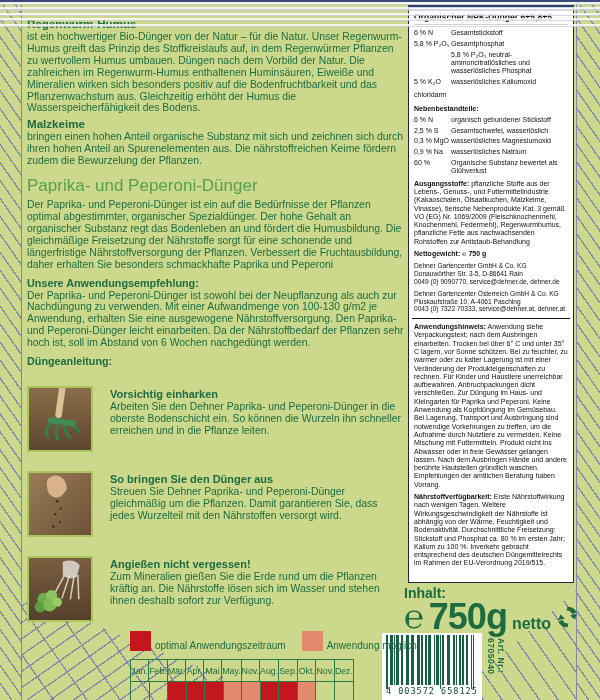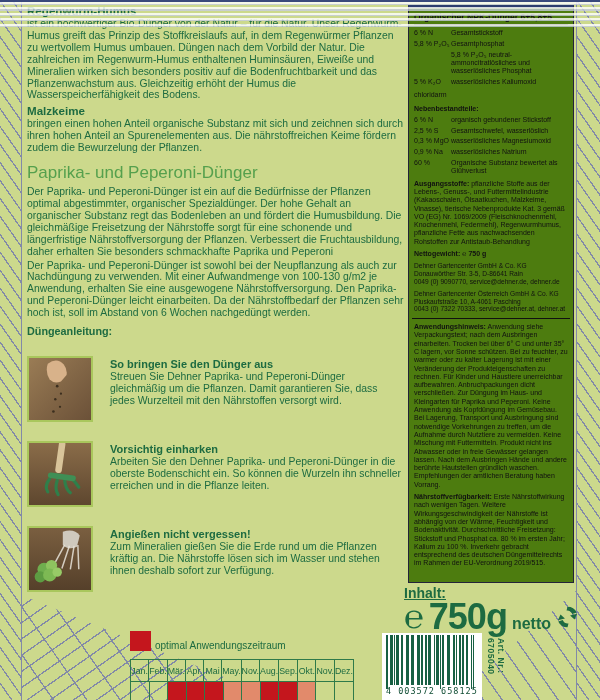--- a/index.html
+++ b/index.html
@@ -16,51 +16,51 @@
     background-image:repeating-linear-gradient(-35deg, transparent 0 12px, #8289a8 12px 13.3px),
                      repeating-linear-gradient(55deg, transparent 0 26px, #8289a8 26px 27.3px);}
   .hatch-br{right:23px;top:590px;width:130px;height:110px;
     clip-path:polygon(100% 0,100% 100%,0 100%);
     background-image:repeating-linear-gradient(55deg, transparent 0 14px, #8289a8 14px 15.3px);}
   .topline{position:absolute;left:0;top:0;width:600px;height:2px;background:#39497c;z-index:6;}
   .topstripes{position:absolute;left:0;top:2px;width:600px;height:25px;z-index:5;pointer-events:none;opacity:.85;
     background:repeating-linear-gradient(180deg,
       rgba(255,255,255,.95) 0 2px, rgba(199,205,227,.9) 2px 3.2px, rgba(255,255,255,0) 3.2px 5.4px);}
   
-  .leftcol{position:absolute;left:27px;top:1px;width:378px;color:#1d6b41;z-index:4;}
+  .leftcol{position:absolute;left:27px;top:14px;width:378px;color:#1d6b41;z-index:4;}
   .leftcol h2{font-size:11.6px;margin:3px 0 1px 0;font-weight:bold;}
   .leftcol p{font-size:10.4px;line-height:11.9px;margin:0 0 2px 0;}
   .product-h{font-size:17px;font-weight:normal;color:#55a04d;margin:9px 0 3px 0;}
   .sub-h{font-size:10.8px;font-weight:bold;margin:6px 0 1px 0;}
   
   .step{display:flex;gap:17px;margin-top:19px;}
   .photo{width:66px;height:66px;flex:0 0 66px;border:2.5px solid #a9c75c;box-sizing:border-box;}
   .photo svg{display:block;width:100%;height:100%;}
   .step .txt{width:292px;}
   .step h3{font-size:11px;font-weight:bold;margin:2px 0 1px 0;}
   
   .panel{position:absolute;left:408px;top:5px;width:166px;height:578px;box-sizing:border-box;
-    background:#4d7c0f;border:1px solid #23233a;border-top:3px solid #2c3c6e;
+    background:#ffffff;border:1px solid #23233a;border-top:3px solid #2c3c6e;
     padding:4px 5px 2px 5px;color:#111;font-size:7px;line-height:8.3px;z-index:4;overflow:hidden;}
   .panel .ptitle{font-size:8.6px;font-weight:bold;border-bottom:1px solid #111;
     padding-bottom:2px;margin-bottom:4px;line-height:10px;}
   .nrow{display:flex;margin-bottom:2.5px;}
   .nrow .val{flex:0 0 37px;}
   .nrow .desc{flex:1;}
   .nrow.indent .desc{padding-left:0;}
   .nrow.indent{padding-left:37px;}
   .chloridarm{margin:5px 0 5px 0;}
   .nsub{font-weight:bold;margin:2px 0 3px 0;}
   .pblock{margin-top:4px;}
   .pblock b{font-weight:bold;}
   .addr{margin-top:4px;font-size:6.6px;line-height:7.8px;white-space:pre-line;}
   .sep{border:none;border-top:1px solid #111;margin:5px -2px 4px -2px;}
   
   .inhalt{position:absolute;left:404px;top:585px;width:175px;color:#1d6b41;z-index:4;}
-  .inhalt .lbl{font-size:14px;font-weight:bold;text-decoration:underline;}
+  .inhalt .lbl{font-size:14px;font-weight:bold;}
   .wline{display:flex;align-items:center;gap:5px;margin-top:0px;}
   .esign{font-size:33px;line-height:30px;font-weight:normal;}
   .grams{font-size:36px;line-height:32px;font-weight:bold;letter-spacing:-1px;}
   .netto{font-size:16px;font-weight:bold;align-self:flex-end;}
   .gruener{width:30px;height:30px;}
   
   .barcode{position:absolute;left:382px;top:633px;width:100px;height:67px;background:#fff;
     z-index:4;padding:2px 4px 0 4px;box-sizing:border-box;}
   .bars{display:flex;height:50px;align-items:stretch;}
   .bars div{height:100%;}
@@ -95,23 +95,45 @@
 
 <div class="leftcol">
   <h2>Regenwurm-Humus</h2>
   <p>ist ein hochwertiger Bio-Dünger von der Natur – für die Natur. Unser Regenwurm-Humus greift das Prinzip des Stoffkreislaufs auf, in dem Regenwürmer Pflanzen zu wertvollem Humus umbauen. Düngen nach dem Vorbild der Natur. Die zahlreichen im Regenwurm-Humus enthaltenen Huminsäuren, Eiweiße und Mineralien wirken sich besonders positiv auf die Bodenfruchtbarkeit und das Pflanzenwachstum aus. Gleichzeitig erhöht der Humus die Wasserspeicherfähigkeit des Bodens.</p>
   <h2>Malzkeime</h2>
   <p>bringen einen hohen Anteil organische Substanz mit sich und zeichnen sich durch ihren hohen Anteil an Spurenelementen aus. Die nährstoffreichen Keime fördern zudem die Bewurzelung der Pflanzen.</p>
 
   <div class="product-h">Paprika- und Peperoni-Dünger</div>
   <p>Der Paprika- und Peperoni-Dünger ist ein auf die Bedürfnisse der Pflanzen optimal abgestimmter, organischer Spezialdünger. Der hohe Gehalt an organischer Substanz regt das Bodenleben an und fördert die Humusbildung. Die gleichmäßige Freisetzung der Nährstoffe sorgt für eine schonende und längerfristige Nährstoffversorgung der Pflanzen. Verbessert die Fruchtausbildung, daher erhalten Sie besonders schmackhafte Paprika und Peperoni</p>
 
+  <div class="sub-h">Unsere Anwendungsempfehlung:</div>
   <p>Der Paprika- und Peperoni-Dünger ist sowohl bei der Neupflanzung als auch zur Nachdüngung zu verwenden. Mit einer Aufwandmenge von 100-130 g/m2 je Anwendung, erhalten Sie eine ausgewogene Nährstoffversorgung. Den Paprika- und Peperoni-Dünger leicht einarbeiten. Da der Nährstoffbedarf der Pflanzen sehr hoch ist, soll im Abstand von 6 Wochen nachgedüngt werden.</p>
 
   <div class="sub-h">Düngeanleitung:</div>
+
+  <div class="step">
+    <div class="photo">
+      <svg viewBox="0 0 66 66">
+        <rect width="66" height="66" fill="url(#g2)"></rect>
+        <defs>
+            <linearGradient id="g2" x1="0" y1="0" x2="0" y2="1">
+          <stop offset="0" stop-color="#8a6c49"></stop>
+              <stop offset="1" stop-color="#5e472f"></stop>
+            </linearGradient>
+          </defs>
+        <rect x="30" y="-2" width="7" height="34" rx="3" transform="rotate(8 33 14)" fill="#d9c49a"></rect>
+        <path d="M22 38 q-6 8 -2 14 M30 40 q-3 9 1 15 M38 40 q1 9 6 13 M44 36 q6 6 9 11" stroke="#2f7f4a" stroke-width="3.4" fill="none" stroke-linecap="round"></path>
+        <rect x="20" y="33" width="30" height="6" rx="3" transform="rotate(8 35 36)" fill="#3f8f55"></rect>
+      </svg>
+    </div>
+    <div class="txt">
+      <h3>Vorsichtig einharken</h3>
+      <p>Arbeiten Sie den Dehner Paprika- und Peperoni-Dünger in die oberste Bodenschicht ein. So können die Wurzeln ihn schneller erreichen und in die Pflanze leiten.</p>
+    </div>
+  </div>
 
   <div class="step">
     <div class="photo">
       <svg viewBox="0 0 66 66">
         <rect width="66" height="66" fill="#7d6243"></rect>
         <rect width="66" height="66" fill="url(#g1)"></rect>
         <defs>
             <linearGradient id="g1" x1="0" y1="0" x2="1" y2="1">
           <stop offset="0" stop-color="#9a7c55"></stop>
               <stop offset="1" stop-color="#6b5138"></stop>
@@ -128,41 +150,20 @@
     </div>
     <div class="txt">
       <h3>So bringen Sie den Dünger aus</h3>
       <p>Streuen Sie Dehner Paprika- und Peperoni-Dünger gleichmäßig um die Pflanzen. Damit garantieren Sie, dass jedes Wurzelteil mit den Nährstoffen versorgt wird.</p>
     </div>
   </div>
 
   <div class="step">
     <div class="photo">
       <svg viewBox="0 0 66 66">
-        <rect width="66" height="66" fill="url(#g2)"></rect>
-        <defs>
-            <linearGradient id="g2" x1="0" y1="0" x2="0" y2="1">
-          <stop offset="0" stop-color="#8a6c49"></stop>
-              <stop offset="1" stop-color="#5e472f"></stop>
-            </linearGradient>
-          </defs>
-        <rect x="30" y="-2" width="7" height="34" rx="3" transform="rotate(8 33 14)" fill="#d9c49a"></rect>
-        <path d="M22 38 q-6 8 -2 14 M30 40 q-3 9 1 15 M38 40 q1 9 6 13 M44 36 q6 6 9 11" stroke="#2f7f4a" stroke-width="3.4" fill="none" stroke-linecap="round"></path>
-        <rect x="20" y="33" width="30" height="6" rx="3" transform="rotate(8 35 36)" fill="#3f8f55"></rect>
-      </svg>
-    </div>
-    <div class="txt">
-      <h3>Vorsichtig einharken</h3>
-      <p>Arbeiten Sie den Dehner Paprika- und Peperoni-Dünger in die oberste Bodenschicht ein. So können die Wurzeln ihn schneller erreichen und in die Pflanze leiten.</p>
-    </div>
-  </div>
-
-  <div class="step">
-    <div class="photo">
-      <svg viewBox="0 0 66 66">
         <rect width="66" height="66" fill="url(#g3)"></rect>
         <defs>
             <linearGradient id="g3" x1="0" y1="0" x2="0" y2="1">
           <stop offset="0" stop-color="#7a5f40"></stop>
               <stop offset="1" stop-color="#55402a"></stop>
             </linearGradient>
           </defs>
         <path d="M36 4 q12 -4 18 4 l-3 12 q-9 4 -15 -2 z" fill="#cfc9bd"></path>
         <path d="M38 18 l-12 22 M43 19 l-8 24 M48 19 l-4 25 M52 18 l1 26" stroke="#e8e4da" stroke-width="1.6" opacity=".85"></path>
         <circle cx="16" cy="44" r="7" fill="#6fae4e"></circle>
@@ -314,20 +315,24 @@
     </div>
   <div class="bcnum">4 003572 658125</div>
 </div>
 <div class="artnr">Art. Nr.: 6705040</div>
 
 <div class="legend" id="legend">
     <div class="litem">
       <span class="swatch" style="background: rgb(196, 22, 29);"></span>
       <span>optimal Anwendungszeitraum</span>
     </div>
+    <div class="litem">
+      <span class="swatch" style="background: rgb(226, 138, 107);"></span>
+      <span>Anwendung möglich</span>
+    </div>
   </div>
 
 <div class="calendar">
   <div class="cal-row cal-head" id="cal-head">
       <div class="cell">Jan.</div>
       <div class="cell">Feb.</div>
       <div class="cell">Mär.</div>
       <div class="cell">Apr.</div>
       <div class="cell">Mai</div>
       <div class="cell">May.</div>

